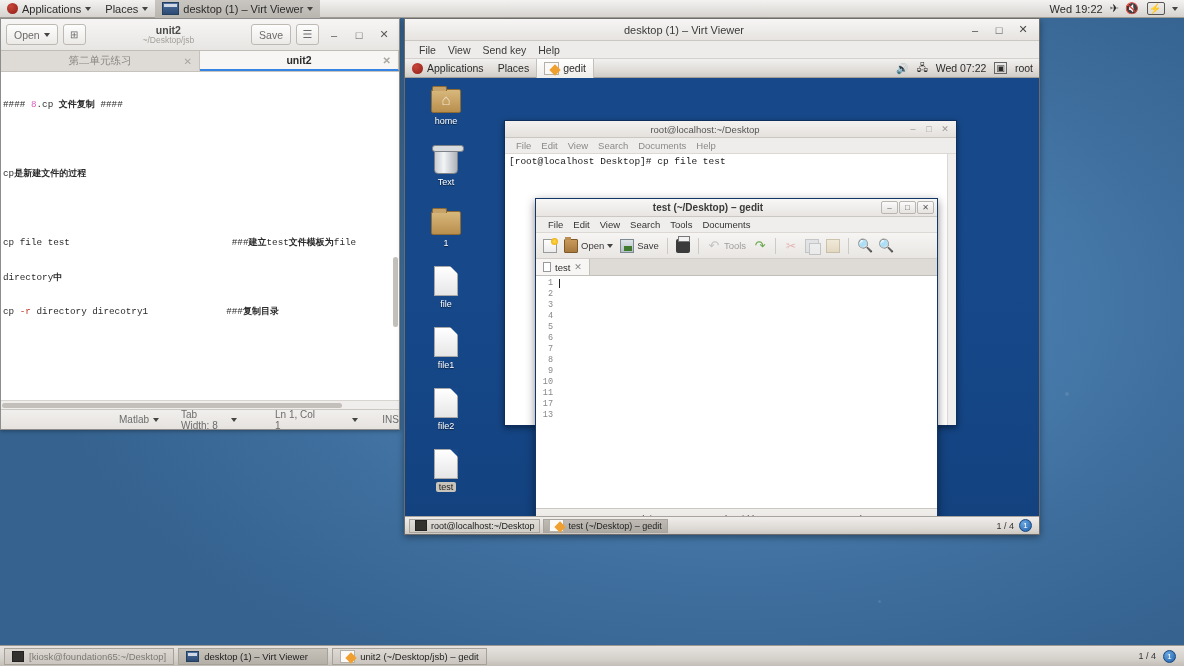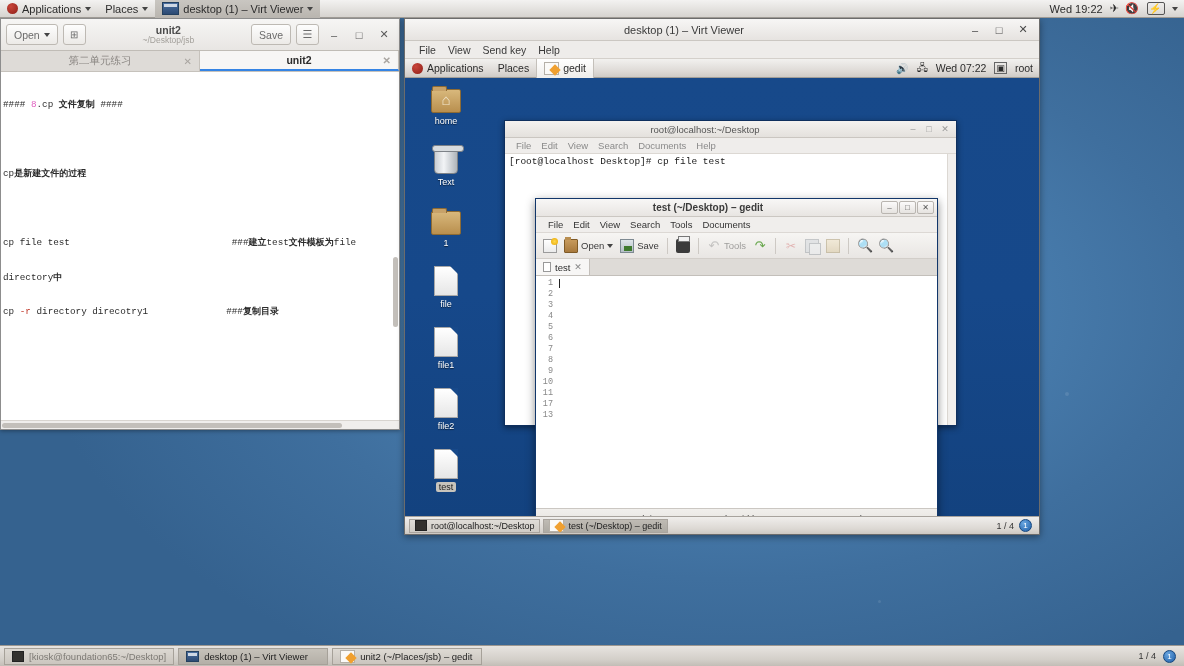--- a/index.html
+++ b/index.html
@@ -342,20 +342,37 @@
     
 
     <div id="hg-vscroll">
       <div class="thumb"></div>
     </div>
     <div id="hg-hscroll">
       <div class="thumb"></div>
     </div>
   </div>
 
+  <div id="hg-status">
+    <div class="s" style="margin-left:118px;">
+      <span>Matlab</span>
+      <span class="caret"></span>
+    </div>
+    <div class="s" style="margin-left:22px;">
+      <span>Tab Width: 8</span>
+      <span class="caret"></span>
+    </div>
+    <div class="s" style="margin-left:38px;">
+      <span>Ln 1, Col 1</span>
+    </div>
+    <span class="caret" style="margin-left:36px;"></span>
+    <div class="s" style="margin-left:24px;">
+      <span>INS</span>
+    </div>
+  </div>
 </div>
 
 <div id="virtviewer">
   <div id="vv-titlebar">
     <div id="vv-title">desktop (1) – Virt Viewer</div>
     <div id="vv-wc">
       <div class="vv-wbtn">–</div>
       <div class="vv-wbtn">□</div>
       <div class="vv-wbtn">✕</div>
     </div>
@@ -586,19 +603,19 @@
   <div class="htask inactive">
     <span class="term-mini"></span>
     <span>[kiosk@foundation65:~/Desktop]</span>
   </div>
   <div class="htask raised">
     <span class="win-thumb" style="width:13px;height:11px;"></span>
     <span>desktop (1) – Virt Viewer</span>
   </div>
   <div class="htask">
     <span class="gedit-mini"></span>
-    <span>unit2 (~/Places/jsb) – gedit</span>
+    <span>unit2 (~/Desktop/jsb) – gedit</span>
   </div>
   <div id="host-taskbar-right">
     <span class="pager">1 / 4</span>
     <span class="ws-badge">1</span>
   </div>
 </div>
 
 </body></html>

